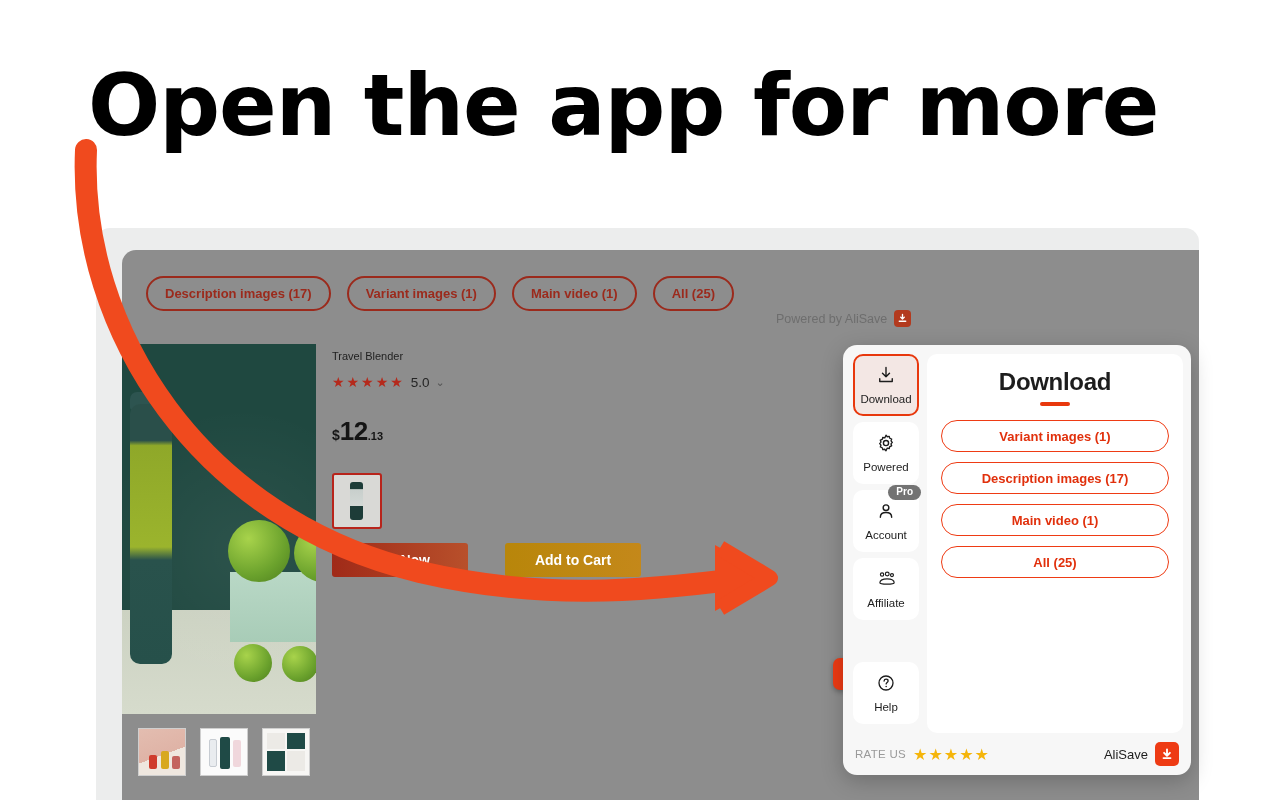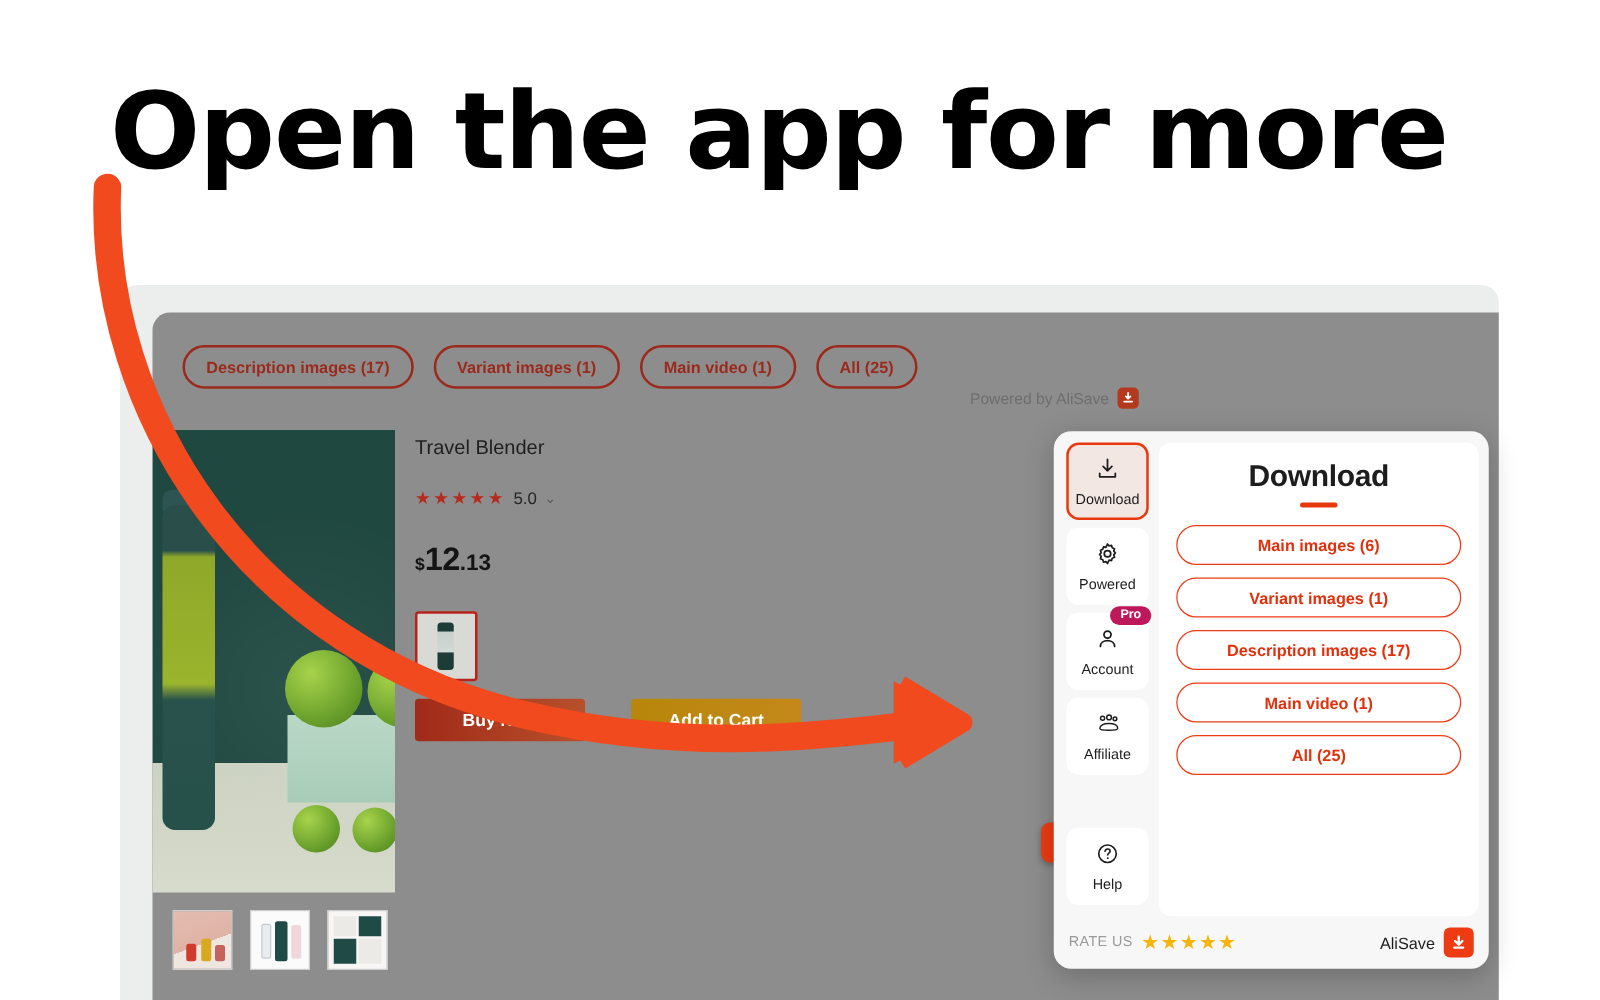--- a/index.html
+++ b/index.html
@@ -167,43 +167,43 @@
   .thumb .sq { position:absolute; }
 
   
   #product-info {
     position: absolute;
     left: 210px;
     top: 14px;
     width: 560px;
   }
   #product-title {
-    font-size: 16px;
+    font-size: 11px;
     color: #1f1f1f;
-    margin-bottom: 22px;
+    margin-bottom: 12px;
   }
   #rating-row {
     display: flex;
     align-items: center;
     gap: 6px;
     margin-bottom: 26px;
   }
   #rating-stars { color: #b52a1c; font-size: 14px; letter-spacing: 2px; }
   #rating-value { color: #252525; font-size: 13.5px; }
   #rating-caret { color: #555; font-size: 11px; }
 
   #price-row {
     display: flex;
     align-items: baseline;
     margin-bottom: 26px;
     color: #141414;
   }
   #price-currency { font-size: 14px; font-weight: 700; }
   #price-main { font-size: 26px; font-weight: 700; letter-spacing: -0.5px; }
-  #price-cents { font-size: 18px; font-weight: 700; }
+  #price-cents { font-size: 11px; font-weight: 700; }
 
   #color-label { font-size: 12.5px; color: #1f1f1f; margin-bottom: 9px; }
   #color-label .val { color: #6b6b6b; }
   #color-swatch {
     width: 46px; height: 52px;
     border: 2px solid #b8241b;
     border-radius: 3px;
     background: #d9d9d6;
     position: relative;
   }
@@ -304,21 +304,21 @@
   .nav-item.active {
     background: #f3e7e4;
     border: 2px solid #e8380d;
   }
   .nav-label { font-size: 11.5px; color: #1d1d1d; }
   .nav-icon { display: block; }
   .pro-badge {
     position: absolute;
     top: -7px;
     right: -4px;
-    background: #be185d;
+    background: #737373;
     color: #fff;
     font-size: 10px;
     font-weight: 700;
     border-radius: 999px;
     padding: 2px 8px 3px;
     line-height: 1;
   }
   .nav-spacer { flex: 1; min-height: 20px; }
 
   #panel-main {
@@ -556,21 +556,20 @@
           </svg>
         </span>
         <span class="nav-label">Help</span>
       </div>
     </div>
 
     <div id="panel-main">
       <div id="panel-title">Download</div>
       <div id="title-underline"></div>
       <div id="dl-buttons">
-        <button class="dl-btn">Main images (6)</button>
         <button class="dl-btn">Variant images (1)</button>
         <button class="dl-btn">Description images (17)</button>
         <button class="dl-btn">Main video (1)</button>
         <button class="dl-btn">All (25)</button>
       </div>
     </div>
   </div>
 
   <div id="panel-footer">
     <span id="rate-us-label">RATE US</span>

